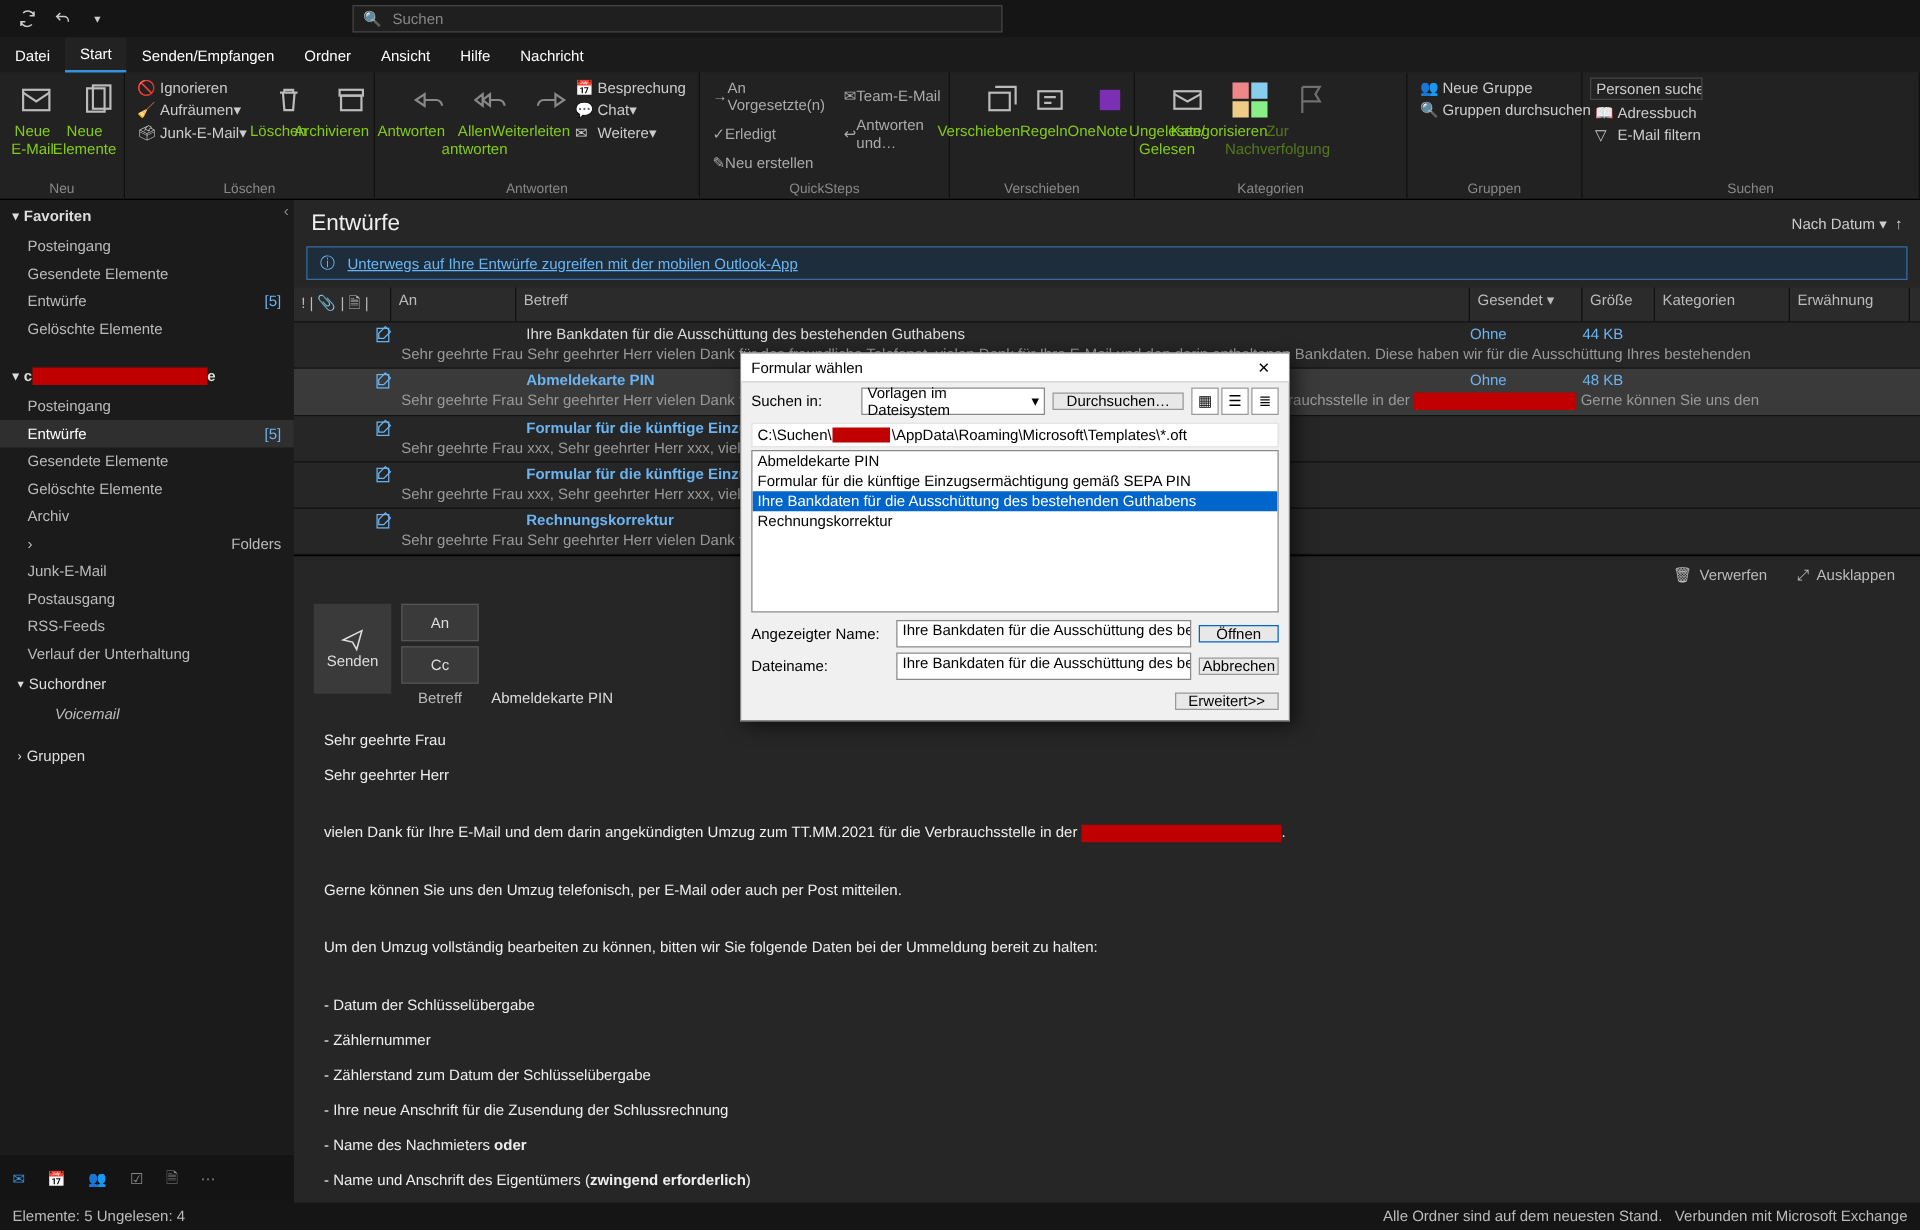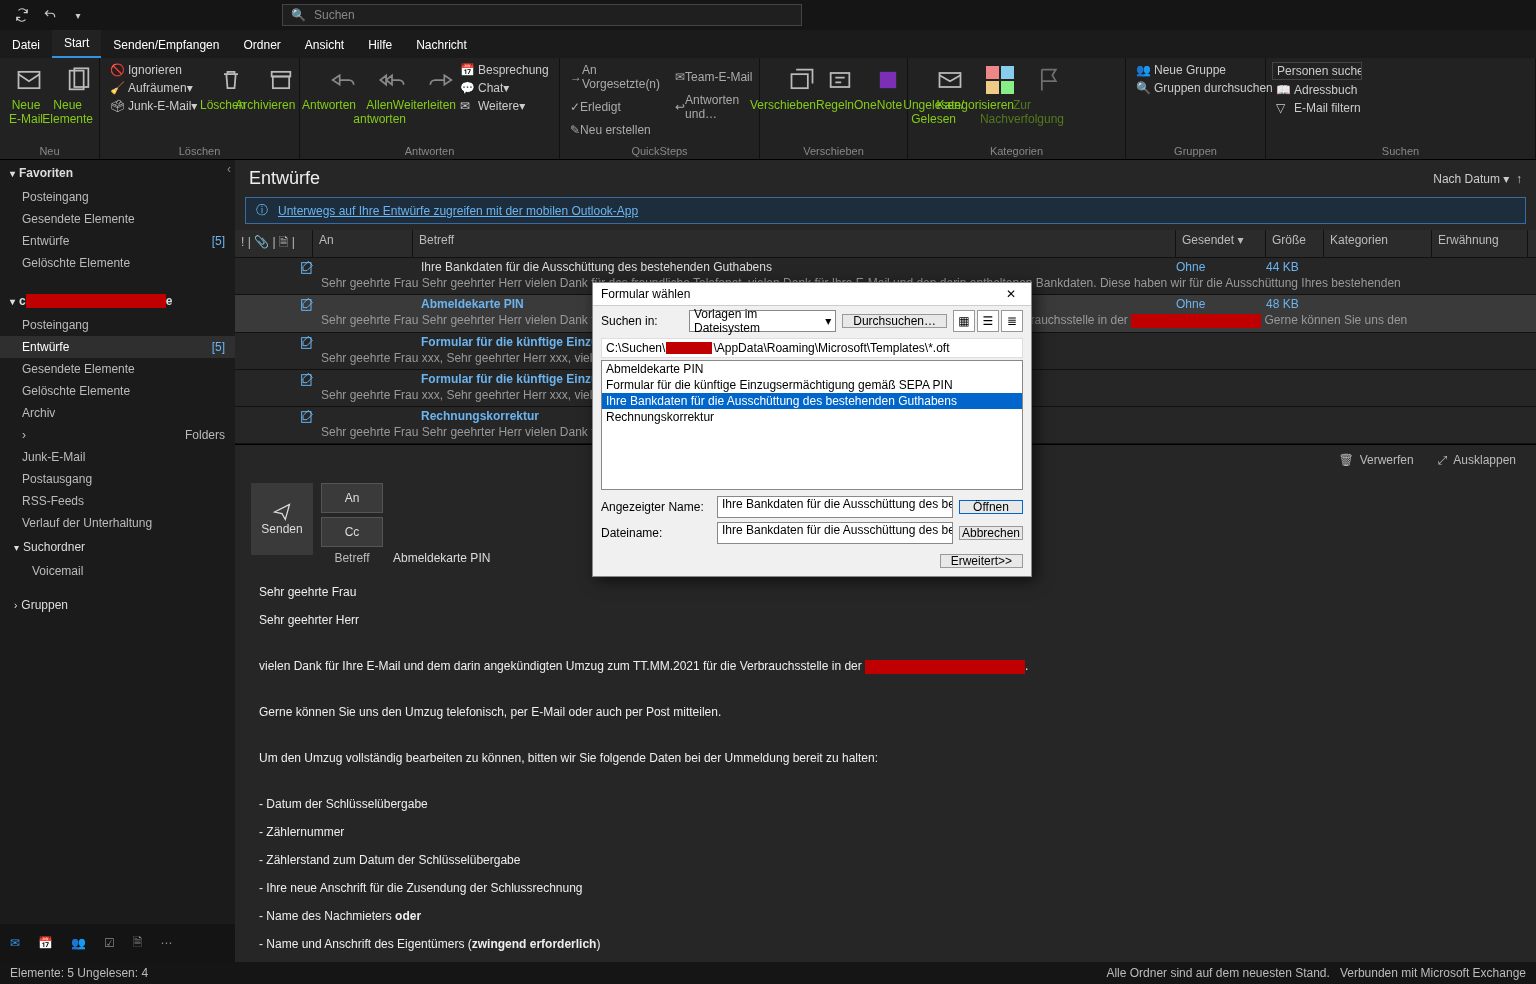--- a/index.html
+++ b/index.html
@@ -357,21 +357,21 @@
     <div class="sb-item">Archiv</div>
     <div class="sb-item">› <span>Folders</span></div>
     <div class="sb-item">Junk-E-Mail</div>
     <div class="sb-item">Postausgang</div>
     <div class="sb-item">RSS-Feeds</div>
     <div class="sb-item">Verlauf der Unterhaltung</div>
     <div class="sb-section" style="padding-left:14px;font-weight:400;">
         <span class="chev">▾</span>
         <span>Suchordner</span>
       </div>
-    <div class="sb-item" style="padding-left:32px;">Voicemail</div>
+    <div class="sb-item" style="font-style:italic;padding-left:32px;margin-left:12px;">Voicemail</div>
     <div style="height:10px;"></div>
     <div class="sb-section" style="padding-left:14px;font-weight:400;">
         <span class="chev">›</span>
         <span>Gruppen</span>
       </div>
 
     <div class="sb-bottom">
       <span style="color:#3393df;">✉</span>
       <span>📅</span>
       <span>👥</span>

